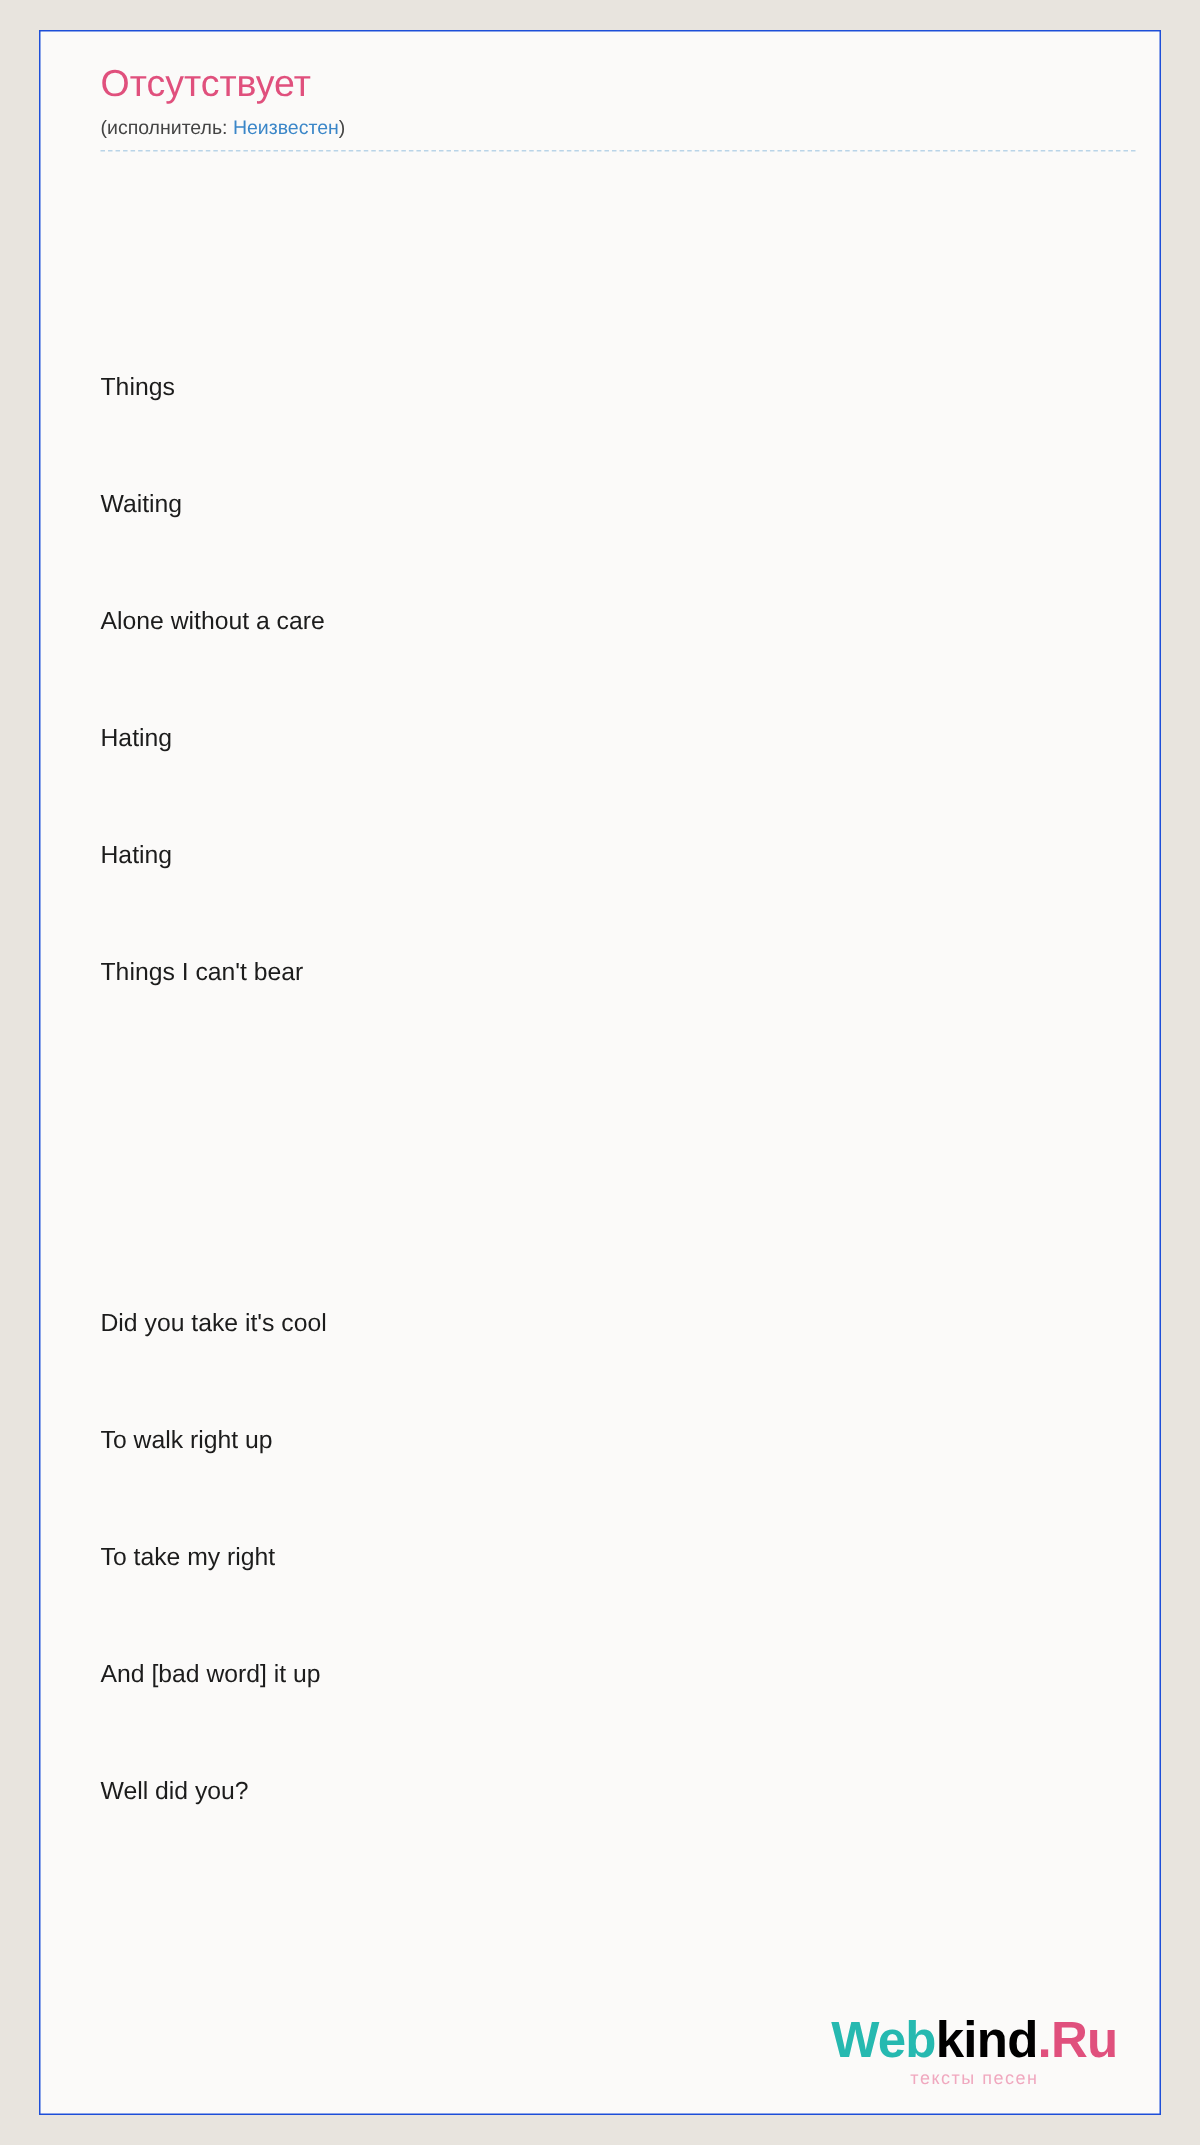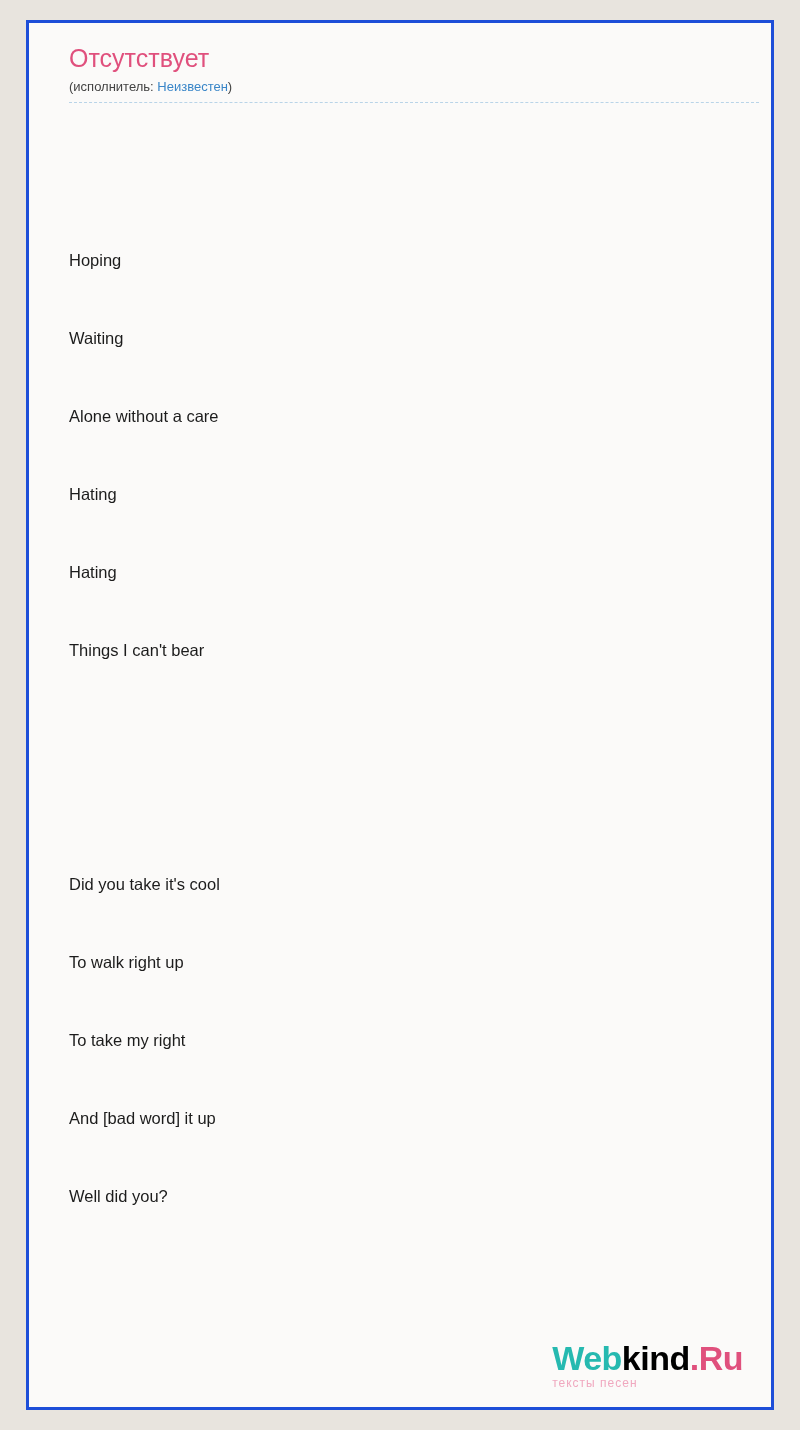--- a/index.html
+++ b/index.html
@@ -13,21 +13,21 @@
     font-family: "Liberation Sans", sans-serif;
     overflow: hidden;
   }
   .page {
     position: absolute;
     left: 26px;
     top: 20px;
     width: 748px;
     height: 1390px;
     background: #fbfaf9;
-    border: 3px solid #1d4ed8;
+    border: 1px solid #1d4ed8;
     box-sizing: border-box;
     overflow: hidden;
   }
   .inner {
     padding: 22px 30px 0 40px;
   }
   .song-title {
     color: #e0507d;
     font-size: 25px;
     font-weight: normal;
@@ -56,21 +56,21 @@
   .stanza {
     margin-bottom: 26px;
   }
   .line {
     white-space: pre;
   }
   .watermark {
     position: absolute;
     right: 28px;
     bottom: 18px;
-    text-align: left;
+    text-align: center;
     line-height: 1;
   }
   .wm-main {
     font-size: 34px;
     font-weight: bold;
     letter-spacing: -0.5px;
   }
   .wm-web {
     color: #26b9b0;
   }
@@ -93,21 +93,21 @@
 <div class="page">
   <div class="inner">
 
     <h1 class="song-title">Отсутствует</h1>
 
     <div class="artist-line"><span>(исполнитель: </span><a class="artist-link" href="#">Неизвестен</a><span>)</span></div>
 
     <div class="lyrics">
 
       <div class="stanza">
-        <div class="line">Hoping</div>
+        <div class="line">Things</div>
         <div class="line">Waiting</div>
         <div class="line">Alone without a care</div>
         <div class="line">Hating</div>
         <div class="line">Hating</div>
         <div class="line">Things I can't bear</div>
       </div>
 
       <div class="stanza">
         <div class="line">Did you take it's cool</div>
         <div class="line">To walk right up</div>

